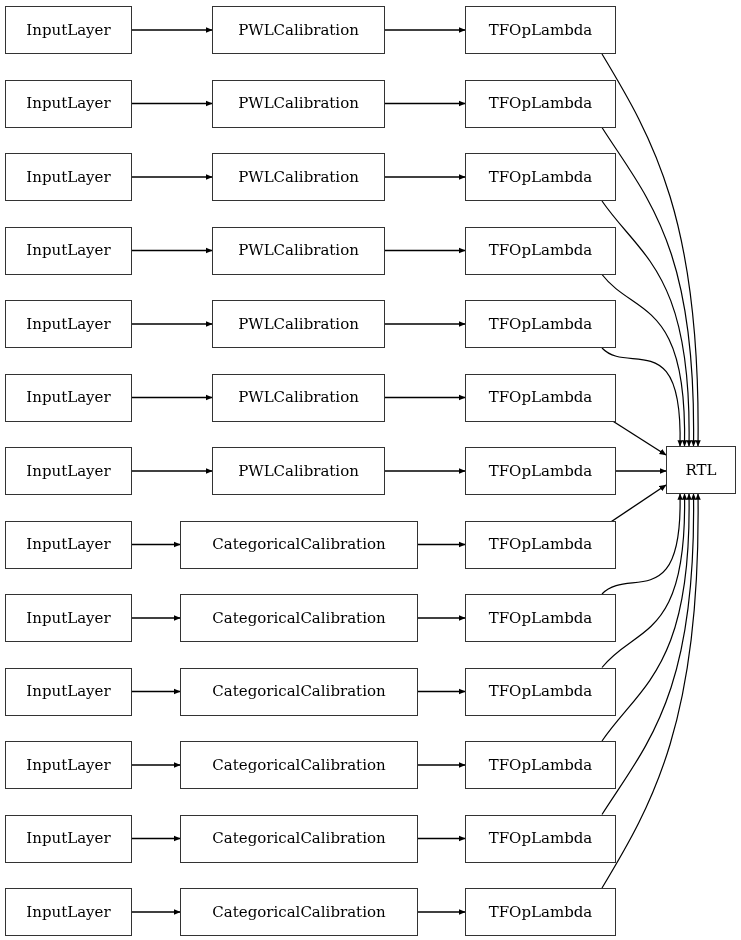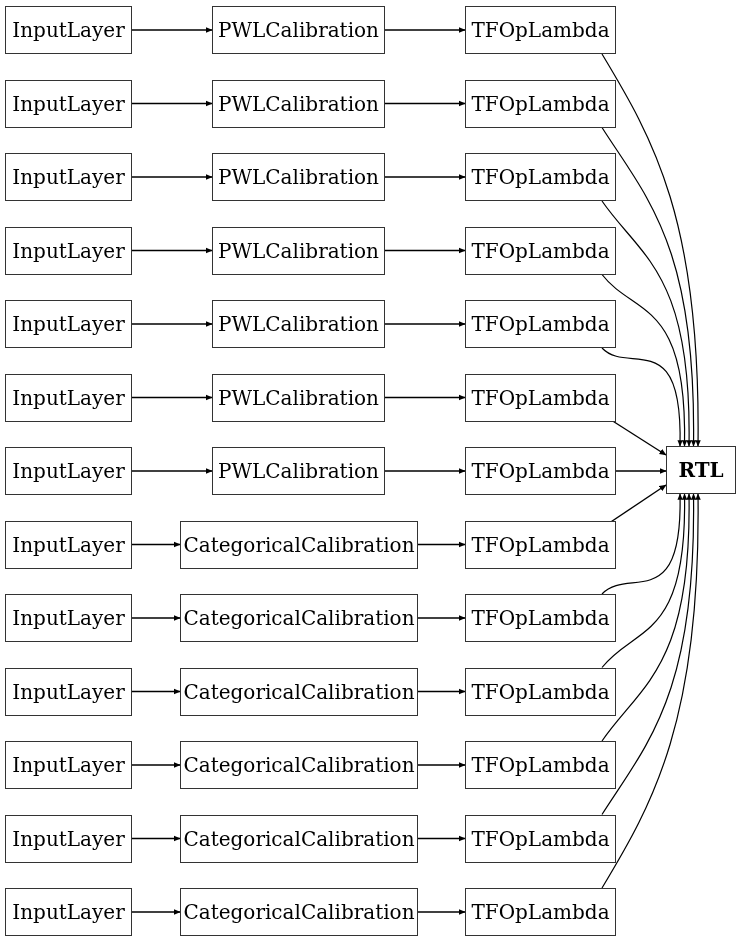--- a/index.html
+++ b/index.html
@@ -25,21 +25,21 @@
     pointer-events: none;
   }
   .node {
     position: absolute;
     box-sizing: border-box;
     border: 1px solid #333333;
     background: #ffffff;
     display: flex;
     align-items: center;
     justify-content: center;
-    font-size: 20px;
+    font-size: 15px;
     color: #000000;
     line-height: 1;
     white-space: nowrap;
     z-index: 2;
   }
   .node-label {
     display: block;
     pointer-events: none;
   }
 </style>
@@ -212,17 +212,17 @@
         <span class="node-label">InputLayer</span>
       </div>
       <div class="node" style="left: 180px; top: 888px; width: 238px; height: 48px;">
         <span class="node-label">CategoricalCalibration</span>
       </div>
       <div class="node" style="left: 465px; top: 888px; width: 151px; height: 48px;">
         <span class="node-label">TFOpLambda</span>
       </div>
     </div>
 
-  <div class="node" id="sink-node" style="left:666px; top:446px; width:70px; height:48px;font-weight:bold;">
+  <div class="node" id="sink-node" style="left:666px; top:446px; width:70px; height:48px;">
     <span class="node-label">RTL</span>
   </div>
 
 </div>
 
 </body></html>

